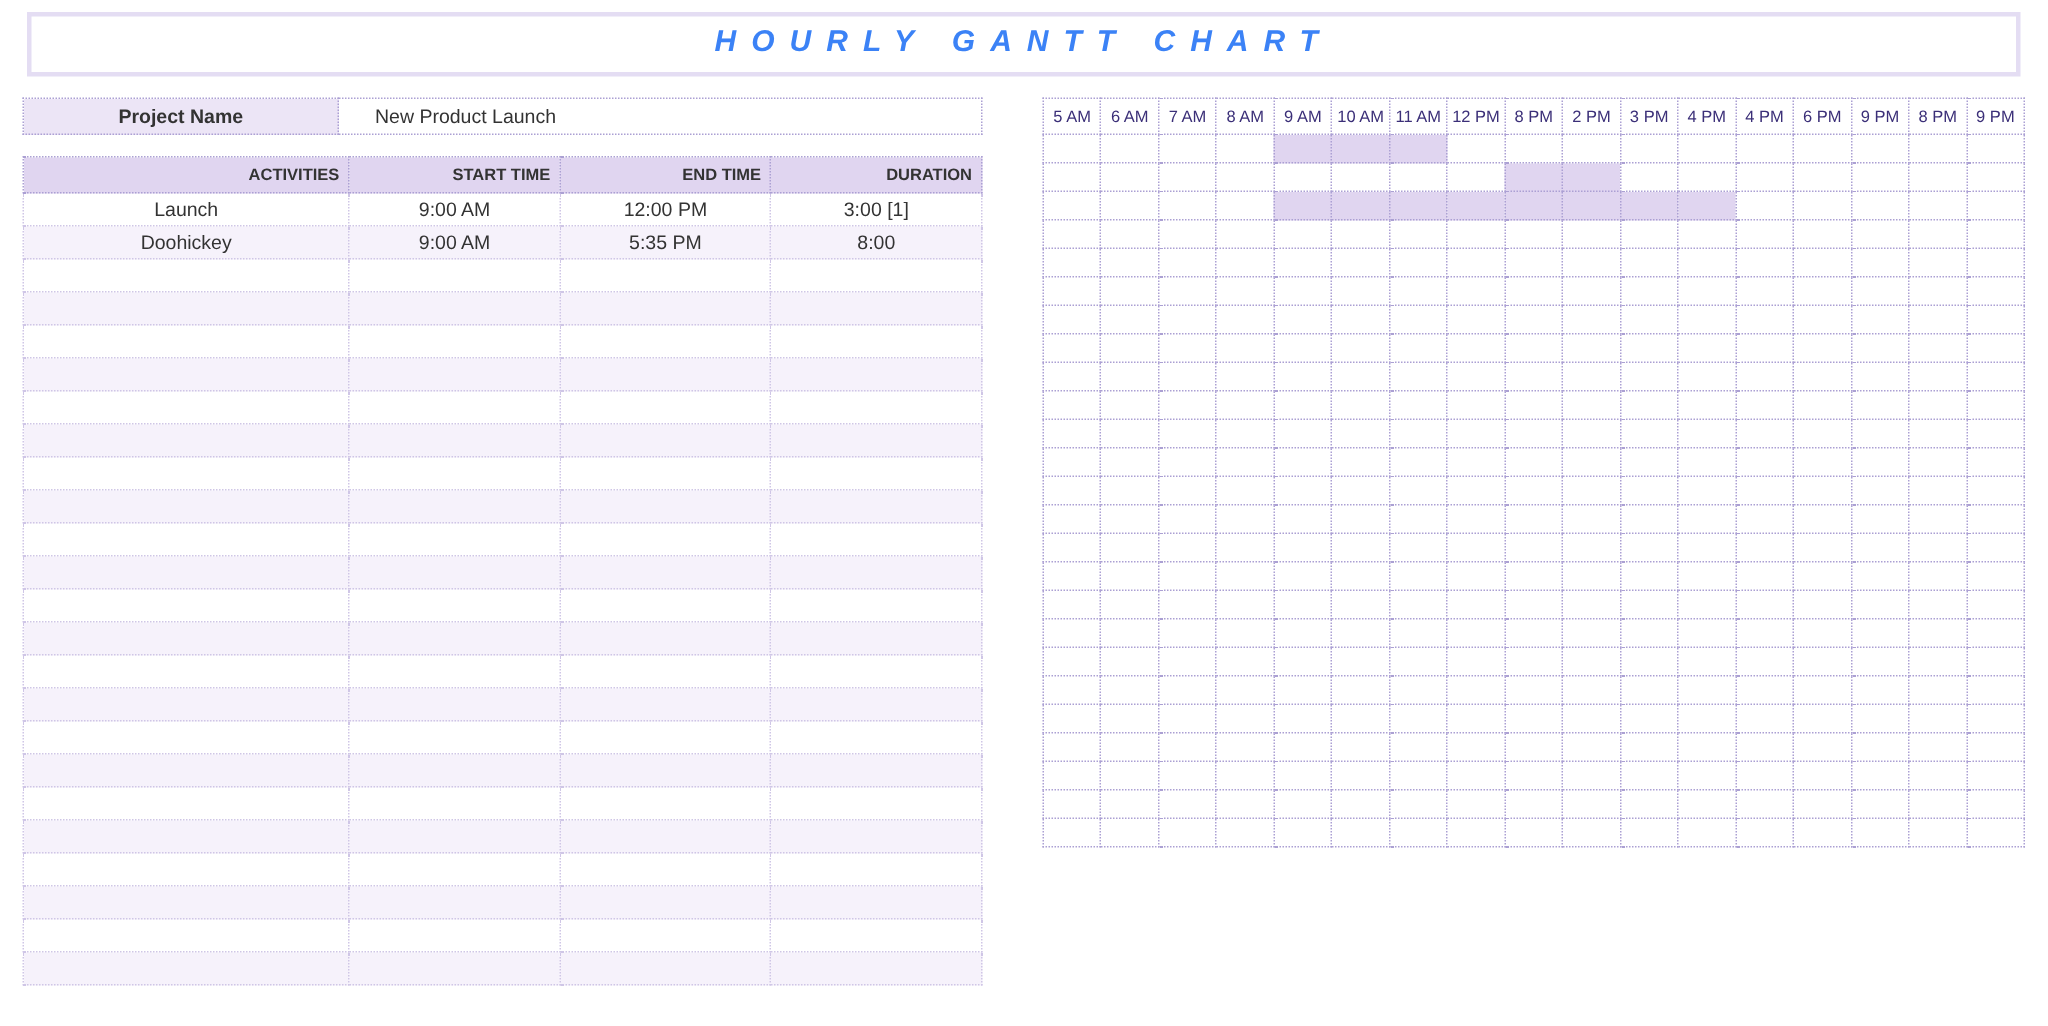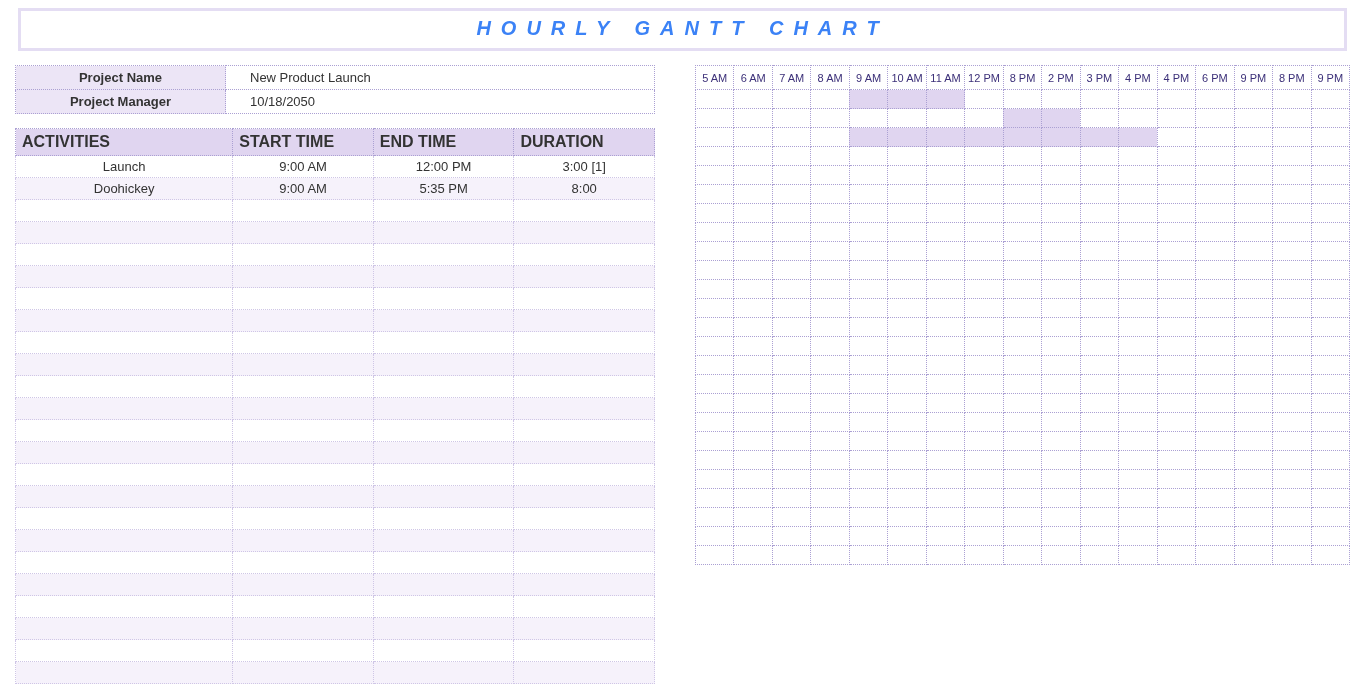--- a/index.html
+++ b/index.html
@@ -48,22 +48,22 @@
   }
 
   
   table.activities {
     width: 100%;
     border-collapse: collapse;
   }
   table.activities th {
     background: #e0d5f0;
     font-weight: 700;
-    font-size: 16px;
-    text-align: left;
+    font-size: 11px;
+    text-align: right;
     border: 1px dotted #aba0d3;
     padding: 4px 6px;
     height: 24px;
     margin-top: 44px;
   }
   table.activities td {
     border: 1px dotted #cfc6e6;
     text-align: center;
     padding: 3px 6px;
     height: 19px;
@@ -102,24 +102,20 @@
 
 <div class="top-block">
 
   <div class="left-col">
 
     <table class="info">
       <tbody>
           <tr>
         <td class="label">Project Name</td>
         <td>New Product Launch</td>
-      </tr>
-      <tr>
-        <td class="label">Project Manager</td>
-        <td>10/18/2050</td>
       </tr>
     </tbody>
       </table>
 
     <table class="activities">
       <thead>
         <tr>
           <th style="width:34%">ACTIVITIES</th>
           <th style="width:22%">START TIME</th>
           <th style="width:22%">END TIME</th>

